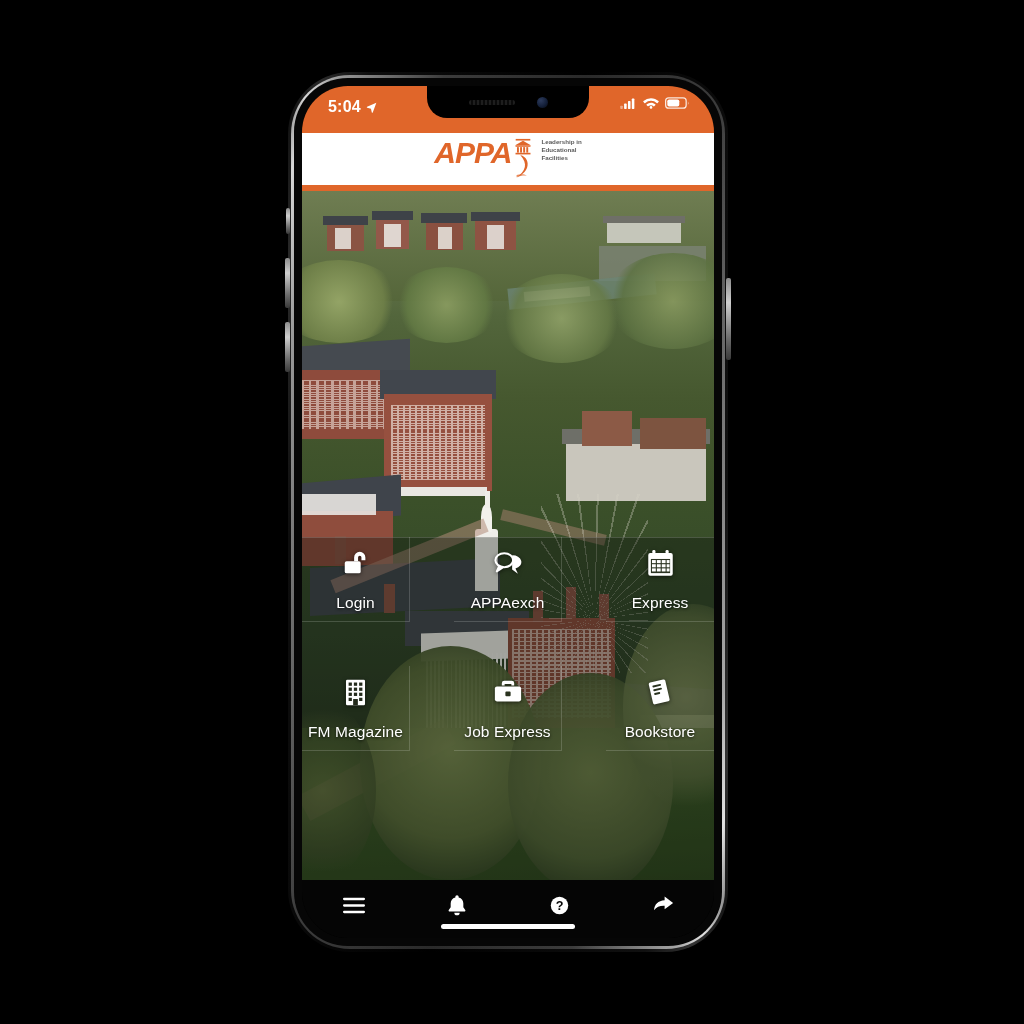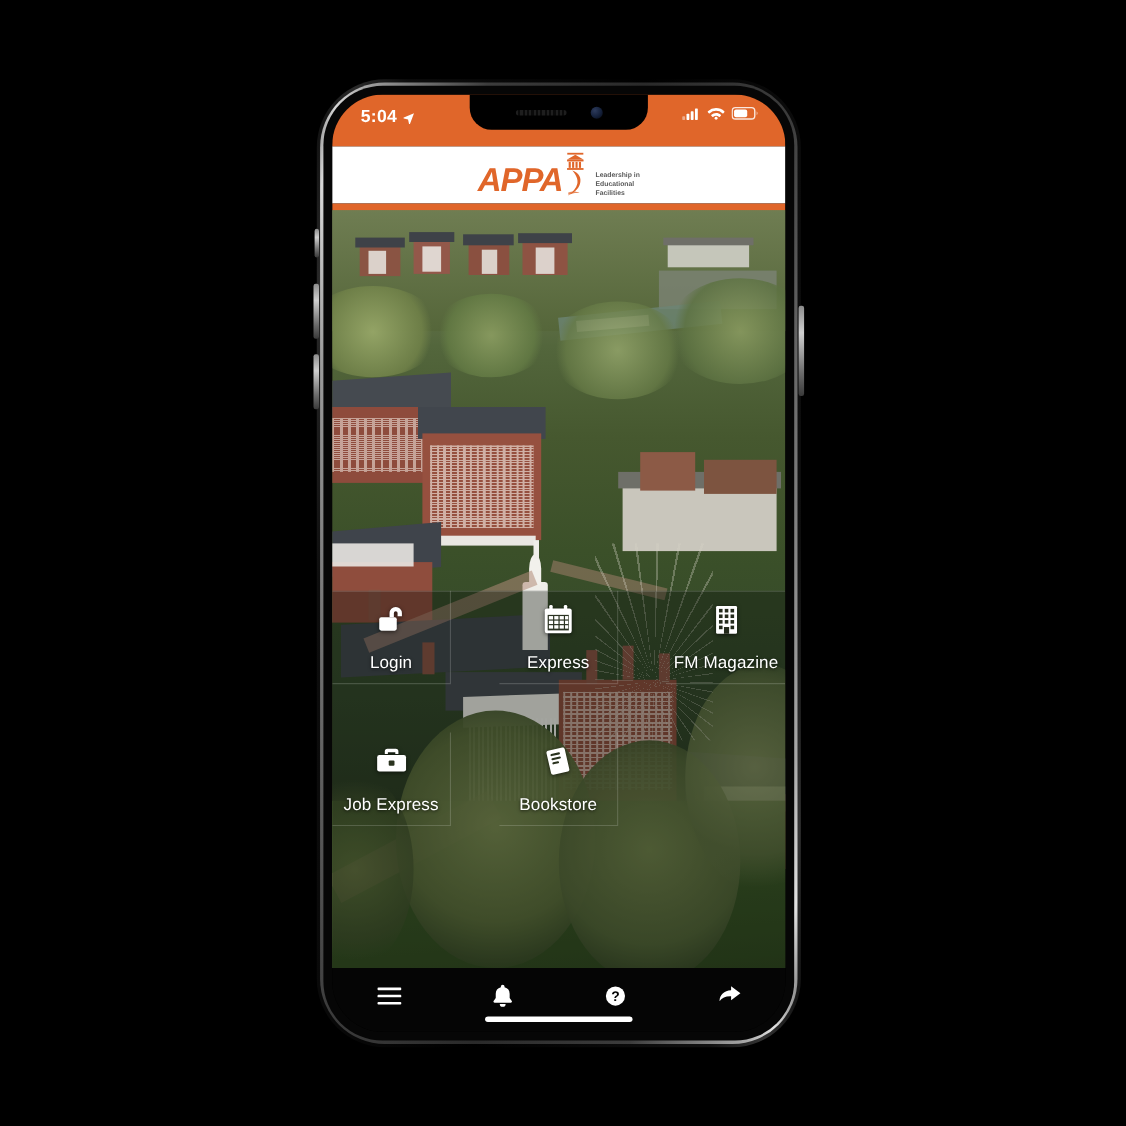--- a/index.html
+++ b/index.html
@@ -79,21 +79,21 @@
 
   
   #logo-header {
     position:absolute; top:47px; left:0; right:0; height:52px;
     background:#ffffff;
     display:flex; align-items:center; justify-content:center;
     z-index:4;
   }
   #logo-strip { position:absolute; top:99px; left:0; right:0; height:6px; background:#E0662A; z-index:4; }
 
-  .logo-wrap { display:flex; align-items:flex-end; gap:3px; }
+  .logo-wrap { display:flex; align-items:flex-start; gap:3px; }
   .logo-word { font-family:"Liberation Sans", sans-serif; font-style:italic; font-weight:700;
     font-size:30px; color:#E0662A; letter-spacing:-1px; line-height:1; }
   .logo-tag { font-size:6.2px; line-height:8px; color:#5a5a5a; font-weight:600; margin-left:3px; }
 
   
   #hero {
     position:absolute; top:105px; left:0; right:0; bottom:58px;
     overflow:hidden; background:#2f3a22;
   }
   #photo { position:absolute; inset:0; }
@@ -272,20 +272,30 @@
             <span class="cell-icon">
               <svg viewBox="0 0 32 32" width="30" height="30" fill="#fff">
                 <rect x="4" y="14" width="17" height="13" rx="2"></rect>
                 <path d="M14 14v-4a6 6 0 0 1 12 0v3h-4.2v-3a1.8 1.8 0 0 0-3.6 0v4z"></path>
               </svg>
             </span>
             <span class="cell-label">Login</span>
           </div>
 
 
+          <div class="cell">
+            <span class="cell-icon">
+              <svg viewBox="0 0 34 30" width="32" height="28" fill="none" stroke="#fff" stroke-width="2.2">
+                <ellipse cx="13" cy="12" rx="9.5" ry="7.5" fill="none"></ellipse>
+                <path d="M7.5 18.5 L5 24 L11.5 19.8" fill="#fff" stroke-linejoin="round"></path>
+                <path d="M21.5 6.8a9.3 7.3 0 0 1 3.5 14.2 l2.6 5.4 -6.2-4.4" fill="#fff" stroke="none"></path>
+              </svg>
+            </span>
+            <span class="cell-label">APPAexch</span>
+          </div>
 
           <div class="cell">
             <span class="cell-icon">
               <svg viewBox="0 0 32 32" width="29" height="29" fill="#fff">
                 <rect x="7" y="1" width="3.4" height="6" rx="1.4"></rect>
                 <rect x="21.6" y="1" width="3.4" height="6" rx="1.4"></rect>
                 <rect x="2.5" y="4.5" width="27" height="25" rx="2.2"></rect>
                 <rect x="5.4" y="11" width="21.2" height="15.6" fill="#2b3322"></rect>
                 <g fill="#fff">
                   <rect x="6.6" y="12.2" width="4.2" height="3.4"></rect>

